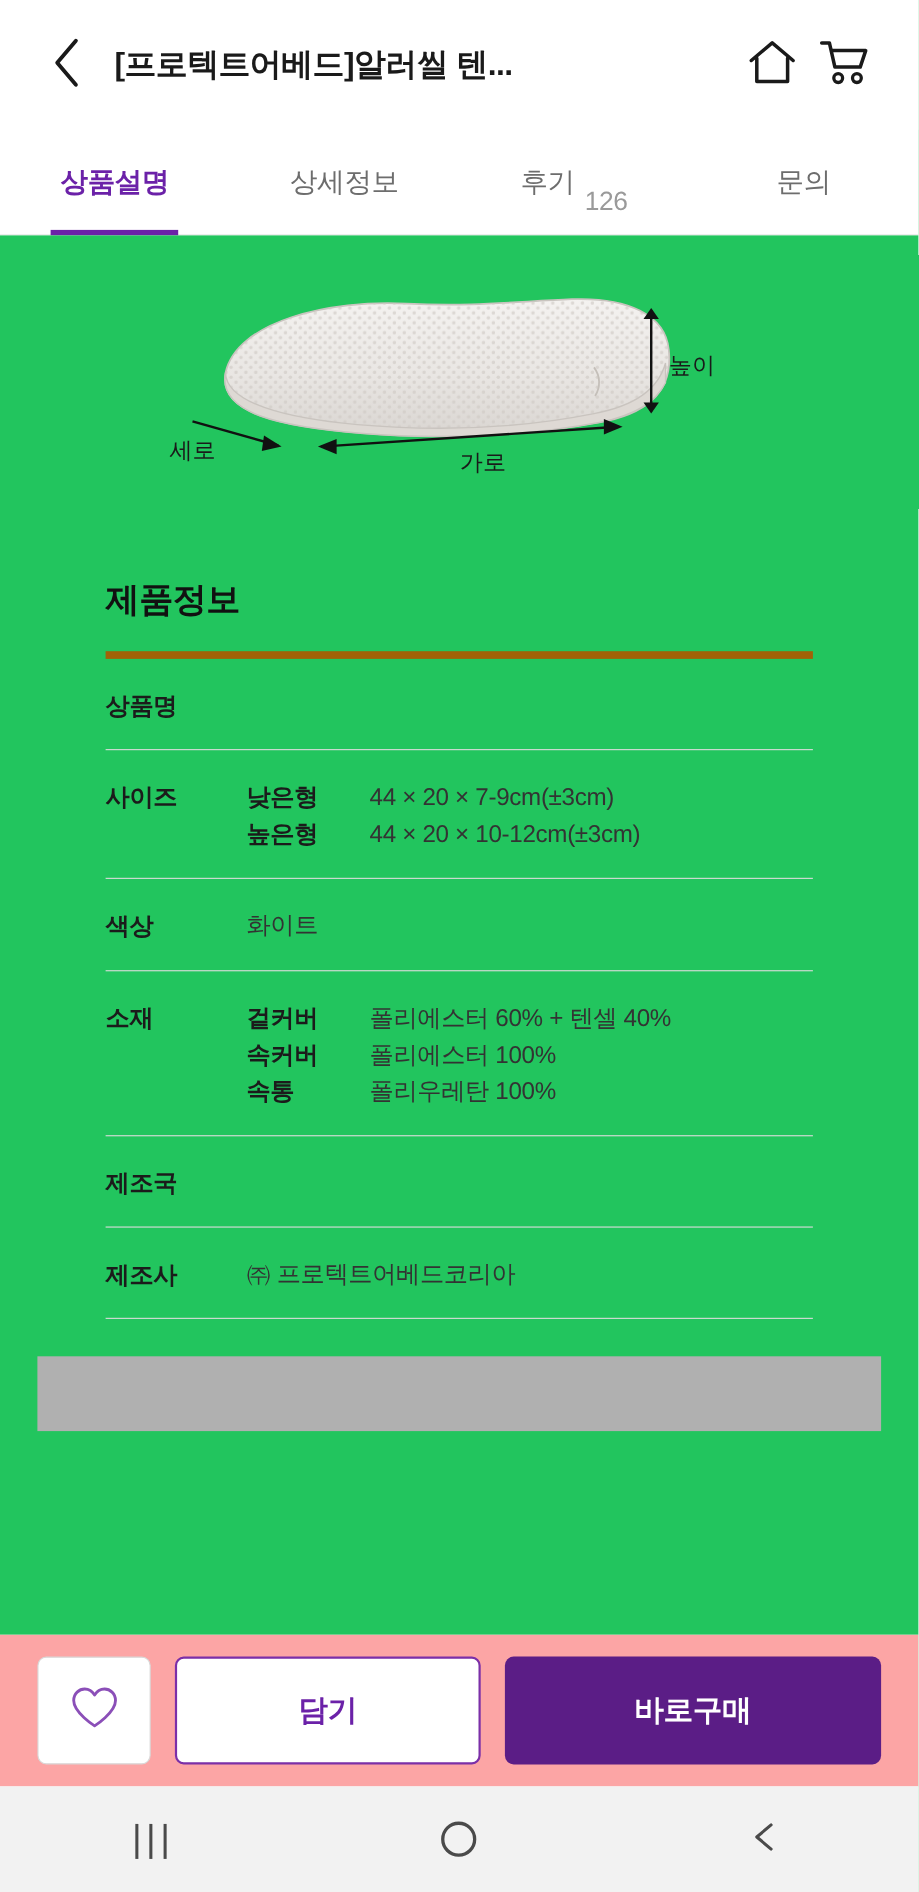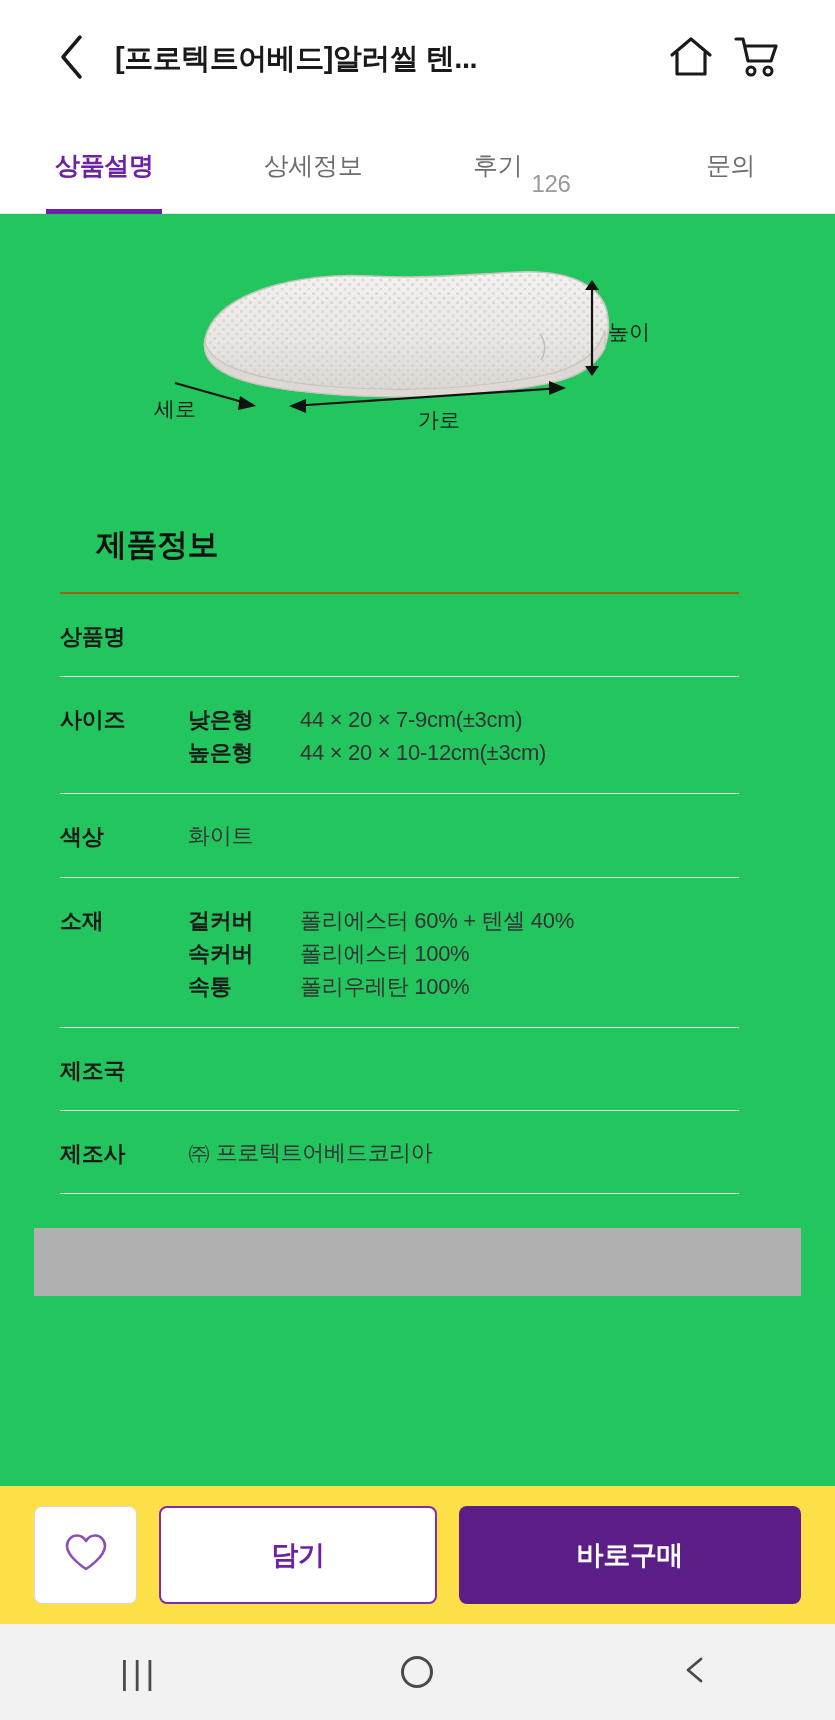--- a/index.html
+++ b/index.html
@@ -17,21 +17,21 @@
     background: #ffffff;
     display: flex;
     flex-direction: column;
   }
 
   
   .appbar {
     height: 118px;
     display: flex;
     align-items: center;
-    padding: 0 45px;
+    padding: 0 34px;
     flex: 0 0 auto;
     background: #fff;
   }
   .appbar-back {
     width: 52px;
     height: 52px;
     display: flex;
     align-items: center;
     justify-content: center;
     flex: 0 0 auto;
@@ -113,22 +113,22 @@
 
   .section-title {
     font-size: 31px;
     font-weight: bold;
     color: #111;
     margin: 20px 0 26px 96px;
     letter-spacing: -0.5px;
   }
 
   .spec-table {
-    margin: 0 96px 0 60px;
-    border-top: 2px solid #a16207;
+    margin: 0 96px 0 96px;
+    border-top: 7px solid #a16207;
   }
   .spec-row {
     display: flex;
     align-items: flex-start;
     border-bottom: 1px solid #dcdcdc;
     padding: 26px 0 24px 0;
     min-height: 78px;
   }
   .spec-label {
     width: 128px;
@@ -163,21 +163,21 @@
     height: 68px;
     margin: 34px 34px 0 34px;
     background: #b0b0b0;
   }
   .actionbar {
     height: 138px;
     display: flex;
     align-items: center;
     gap: 22px;
     padding: 0 34px;
-    background: #fde047;
+    background: #fca5a5;
     flex: 0 0 auto;
   }
   .wish-btn {
     width: 103px;
     height: 98px;
     border: 1px solid #d8d8d8;
     border-radius: 8px;
     display: flex;
     align-items: center;
     justify-content: center;

